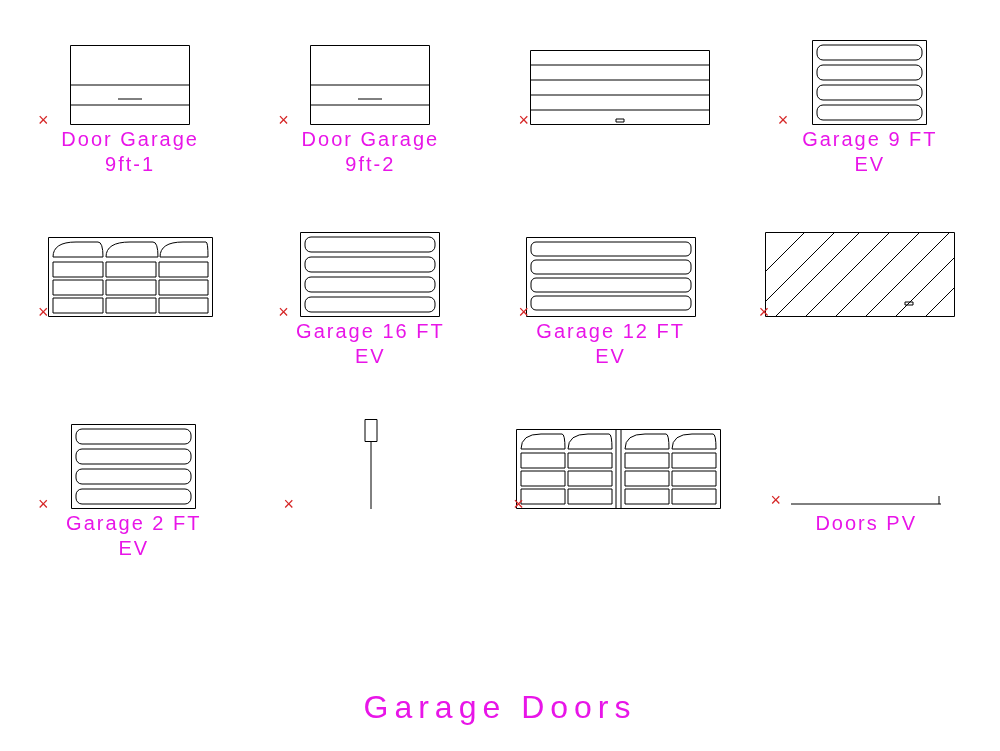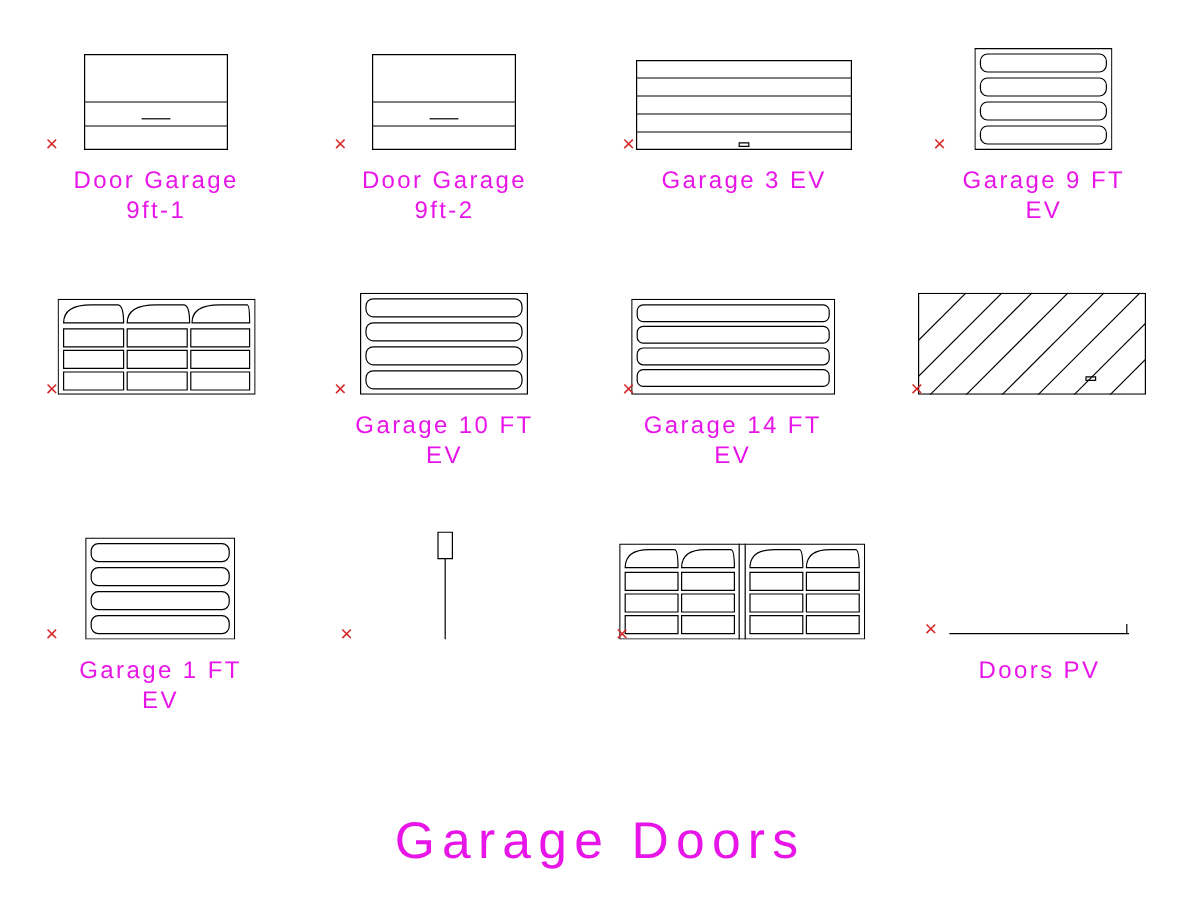--- a/index.html
+++ b/index.html
@@ -4,22 +4,22 @@
 <style>
   html,body{margin:0;padding:0;width:1000px;height:751px;background:#fff;overflow:hidden}
   body{font-family:"Helvetica Neue","Arial Narrow",Arial,sans-serif;font-stretch:condensed;font-weight:300;position:relative}
   .grid{position:absolute;left:40px;top:40px;width:920px}
   .row{display:flex;justify-content:flex-start;gap:60px;margin-bottom:55px}
   .row3{gap:50px}
   .block{display:flex;flex-direction:column;align-items:center;position:relative;width:190px}
   .block.wide{width:210px}
   .thumb{position:relative;display:flex;align-items:flex-end;justify-content:center;height:85px;width:100%}
   .cross{position:absolute;left:-2px;bottom:-6px;color:#d62828;font-size:18px;font-weight:400;pointer-events:none;user-select:none}
-  .label{color:#e815e8;font-size:20px;letter-spacing:2px;text-align:center;line-height:1.25;margin-top:14px;white-space:pre}
-  .title{position:absolute;left:0;right:0;bottom:25px;color:#e815e8;font-size:43px;letter-spacing:6px;text-align:center;font-weight:300}
+  .label{color:#e815e8;font-size:20px;letter-spacing:2px;text-align:center;line-height:1.25;margin-top:2px;white-space:pre}
+  .title{position:absolute;left:0;right:0;bottom:25px;color:#e815e8;font-size:32px;letter-spacing:6px;text-align:center;font-weight:300}
   svg{display:block}
   svg *{vector-effect:non-scaling-stroke}
   .ln{stroke:#000;stroke-width:1;fill:none}
 </style>
 </head>
 <body>
 
 <div class="grid">
 
   <div class="row">
@@ -57,21 +57,20 @@
         <svg width="180" height="75">
           <rect class="ln" x="0.5" y="0.5" width="179" height="74"></rect>
           <line class="ln" x1="0" y1="15" x2="180" y2="15"></line>
           <line class="ln" x1="0" y1="30" x2="180" y2="30"></line>
           <line class="ln" x1="0" y1="45" x2="180" y2="45"></line>
           <line class="ln" x1="0" y1="60" x2="180" y2="60"></line>
           <rect class="ln" x="86" y="69" width="8" height="3"></rect>
         </svg>
         <span class="cross">×</span>
       </div>
-      <div class="label">Garage 3 EV</div>
     </div>
 
     <div class="block">
       <div class="thumb">
         <svg width="115" height="85">
           <rect class="ln" x="0.5" y="0.5" width="114" height="84"></rect>
           <rect class="ln" x="5" y="5" width="105" height="15" rx="6"></rect>
           <rect class="ln" x="5" y="25" width="105" height="15" rx="6"></rect>
           <rect class="ln" x="5" y="45" width="105" height="15" rx="6"></rect>
           <rect class="ln" x="5" y="65" width="105" height="15" rx="6"></rect>
@@ -111,36 +110,36 @@
       <div class="thumb">
         <svg width="140" height="85">
           <rect class="ln" x="0.5" y="0.5" width="139" height="84"></rect>
           <rect class="ln" x="5" y="5" width="130" height="15" rx="6"></rect>
           <rect class="ln" x="5" y="25" width="130" height="15" rx="6"></rect>
           <rect class="ln" x="5" y="45" width="130" height="15" rx="6"></rect>
           <rect class="ln" x="5" y="65" width="130" height="15" rx="6"></rect>
         </svg>
         <span class="cross">×</span>
       </div>
-      <div class="label">Garage 10 FT
+      <div class="label">Garage 16 FT
 EV</div>
     </div>
 
     <div class="block">
       <div class="thumb">
         <svg width="170" height="80">
           <rect class="ln" x="0.5" y="0.5" width="169" height="79"></rect>
           <rect class="ln" x="5" y="5" width="160" height="14" rx="5"></rect>
           <rect class="ln" x="5" y="23" width="160" height="14" rx="5"></rect>
           <rect class="ln" x="5" y="41" width="160" height="14" rx="5"></rect>
           <rect class="ln" x="5" y="59" width="160" height="14" rx="5"></rect>
         </svg>
         <span class="cross">×</span>
       </div>
-      <div class="label">Garage 14 FT
+      <div class="label">Garage 12 FT
 EV</div>
     </div>
 
     <div class="block wide">
       <div class="thumb">
         <svg width="190" height="85">
           <rect class="ln" x="0.5" y="0.5" width="189" height="84"></rect>
           <line class="ln" x1="0" y1="70" x2="70" y2="0"></line>
           <line class="ln" x1="0" y1="40" x2="40" y2="0"></line>
           <line class="ln" x1="10" y1="85" x2="95" y2="0"></line>
@@ -163,21 +162,21 @@
       <div class="thumb">
         <svg width="125" height="85">
           <rect class="ln" x="0.5" y="0.5" width="124" height="84"></rect>
           <rect class="ln" x="5" y="5" width="115" height="15" rx="6"></rect>
           <rect class="ln" x="5" y="25" width="115" height="15" rx="6"></rect>
           <rect class="ln" x="5" y="45" width="115" height="15" rx="6"></rect>
           <rect class="ln" x="5" y="65" width="115" height="15" rx="6"></rect>
         </svg>
         <span class="cross">×</span>
       </div>
-      <div class="label">Garage 1 FT
+      <div class="label">Garage 2 FT
 EV</div>
     </div>
 
     <div class="block">
       <div class="thumb">
         <svg width="40" height="90">
           <rect class="ln" x="14" y="0.5" width="12" height="22"></rect>
           <line class="ln" x1="20" y1="22" x2="20" y2="90"></line>
         </svg>
         <span class="cross" style="left:6px">×</span>

